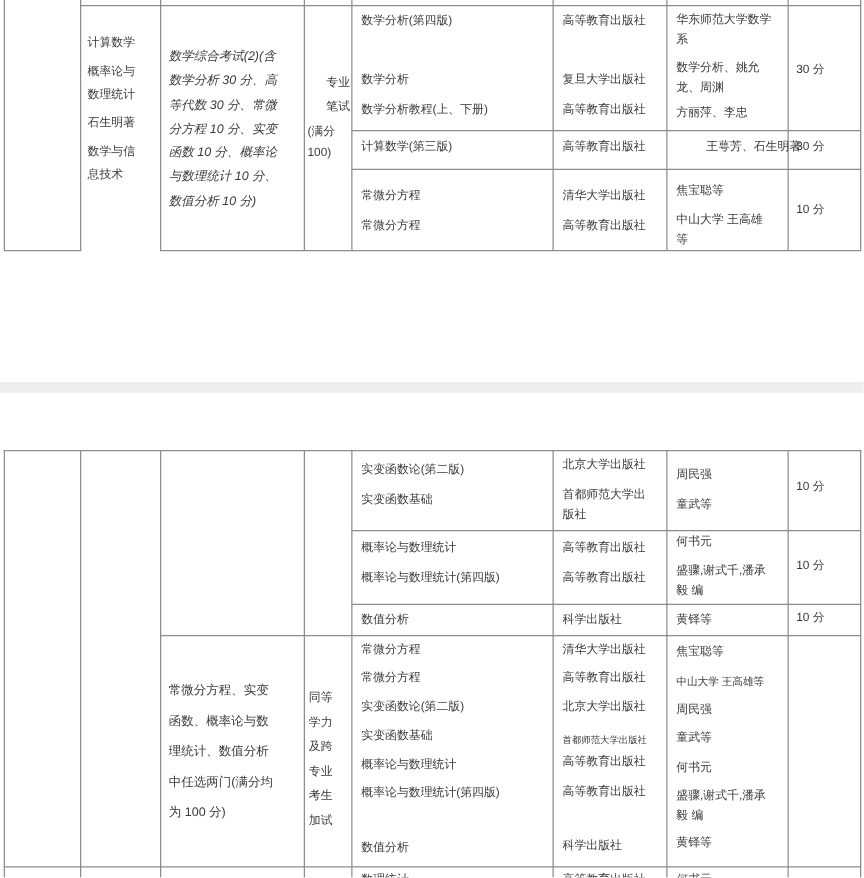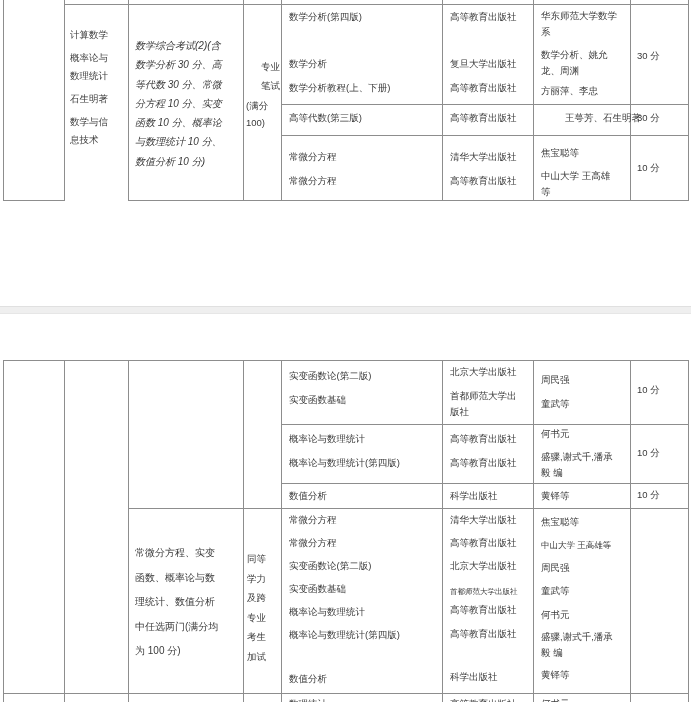--- a/index.html
+++ b/index.html
@@ -56,21 +56,21 @@
   <div class="t" style="left:289px;top:57px">数学分析</div>
   <div class="t" style="left:289px;top:81px">数学分析教程(上、下册)</div>
   <div class="t" style="left:450px;top:10px">高等教育出版社</div>
   <div class="t" style="left:450px;top:57px">复旦大学出版社</div>
   <div class="t" style="left:450px;top:81px">高等教育出版社</div>
   <div class="t w" style="left:541px;top:8px;width:78px">华东师范大学数学系</div>
   <div class="t w" style="left:541px;top:47px;width:70px">数学分析、姚允龙、周渊</div>
   <div class="t" style="left:541px;top:84px">方丽萍、李忠</div>
   <div class="t" style="left:637px;top:49px">30 分</div>
 
-  <div class="t" style="left:289px;top:111px">高等代数(第三版)</div>
+  <div class="t" style="left:289px;top:111px">计算数学(第三版)</div>
   <div class="t" style="left:450px;top:111px">高等教育出版社</div>
   <div class="t" style="left:565px;top:111px">王萼芳、石生明著</div>
   <div class="t" style="left:637px;top:111px">30 分</div>
 
   <div class="t" style="left:289px;top:150px">常微分方程</div>
   <div class="t" style="left:289px;top:174px">常微分方程</div>
   <div class="t" style="left:450px;top:150px">清华大学出版社</div>
   <div class="t" style="left:450px;top:174px">高等教育出版社</div>
   <div class="t" style="left:541px;top:146px">焦宝聪等</div>
   <div class="t w" style="left:541px;top:168px;width:74px">中山大学 王高雄等</div>

